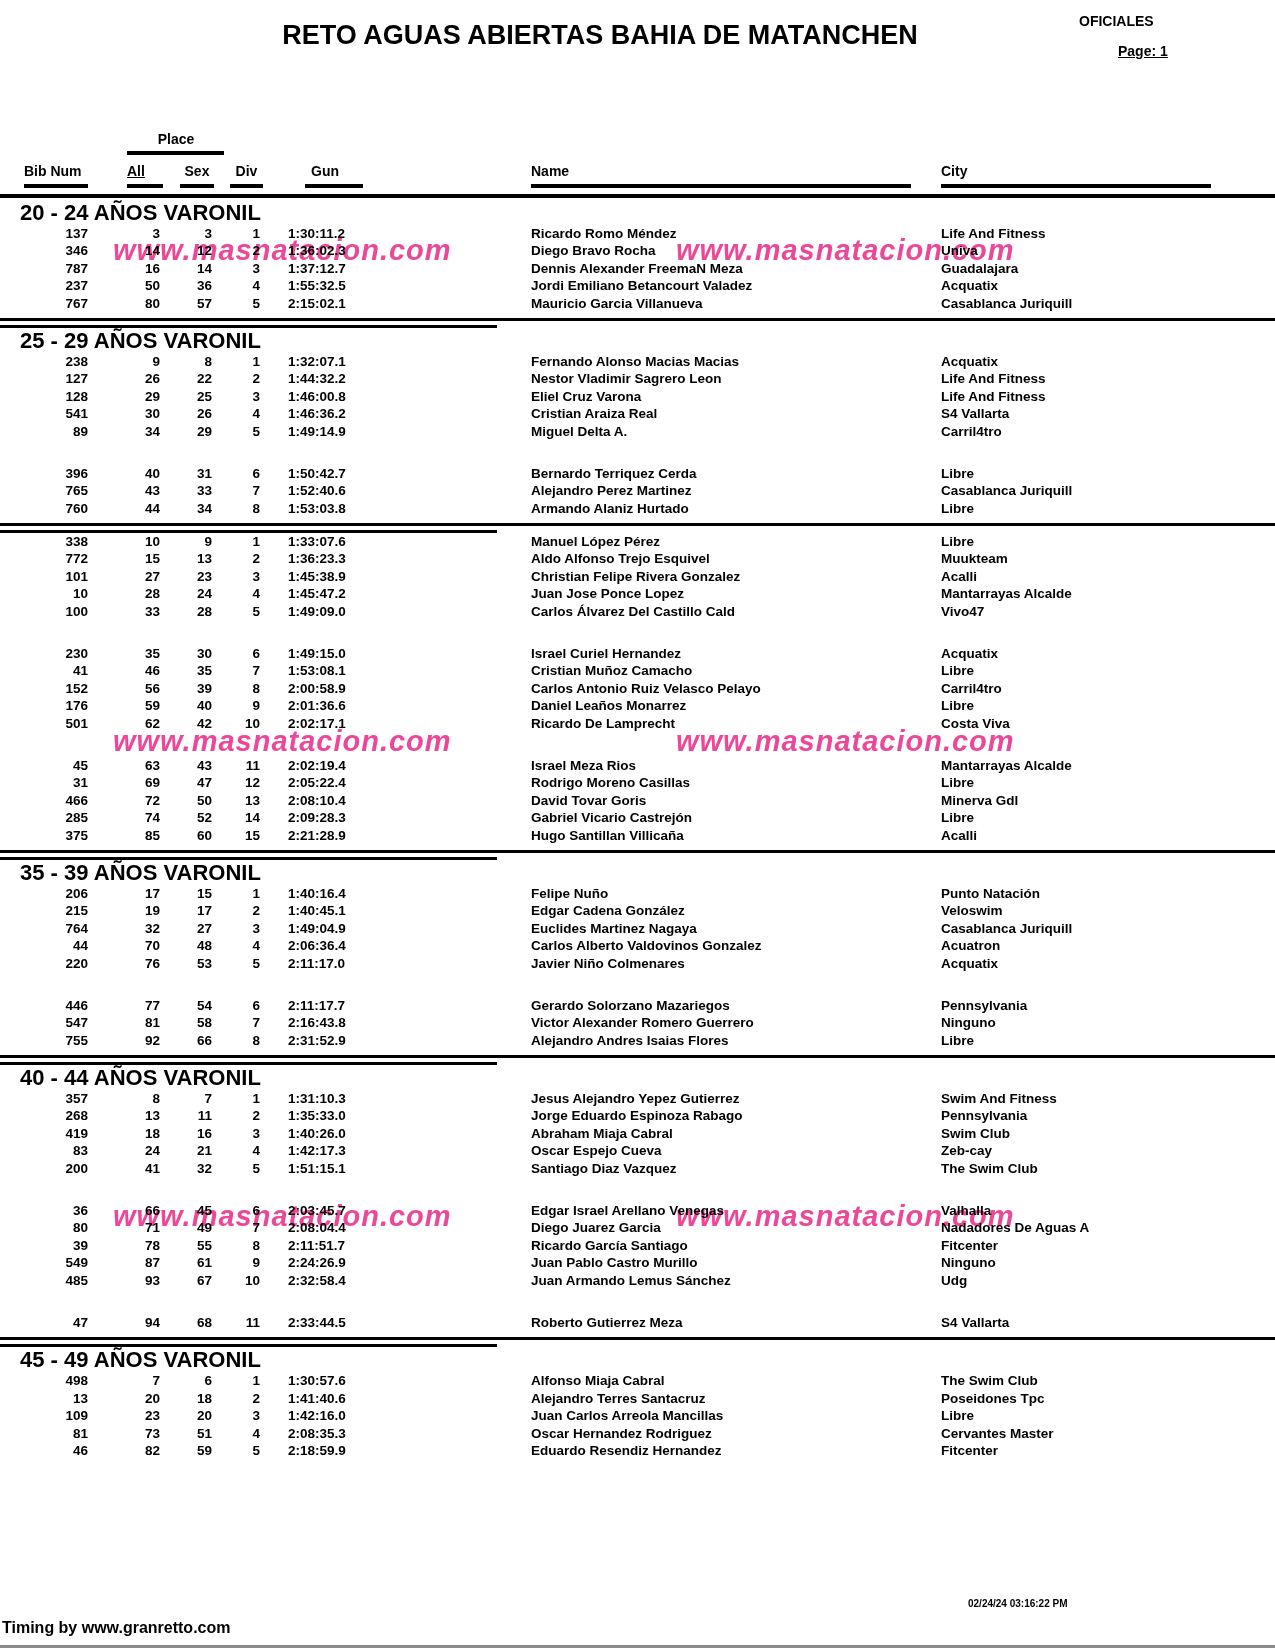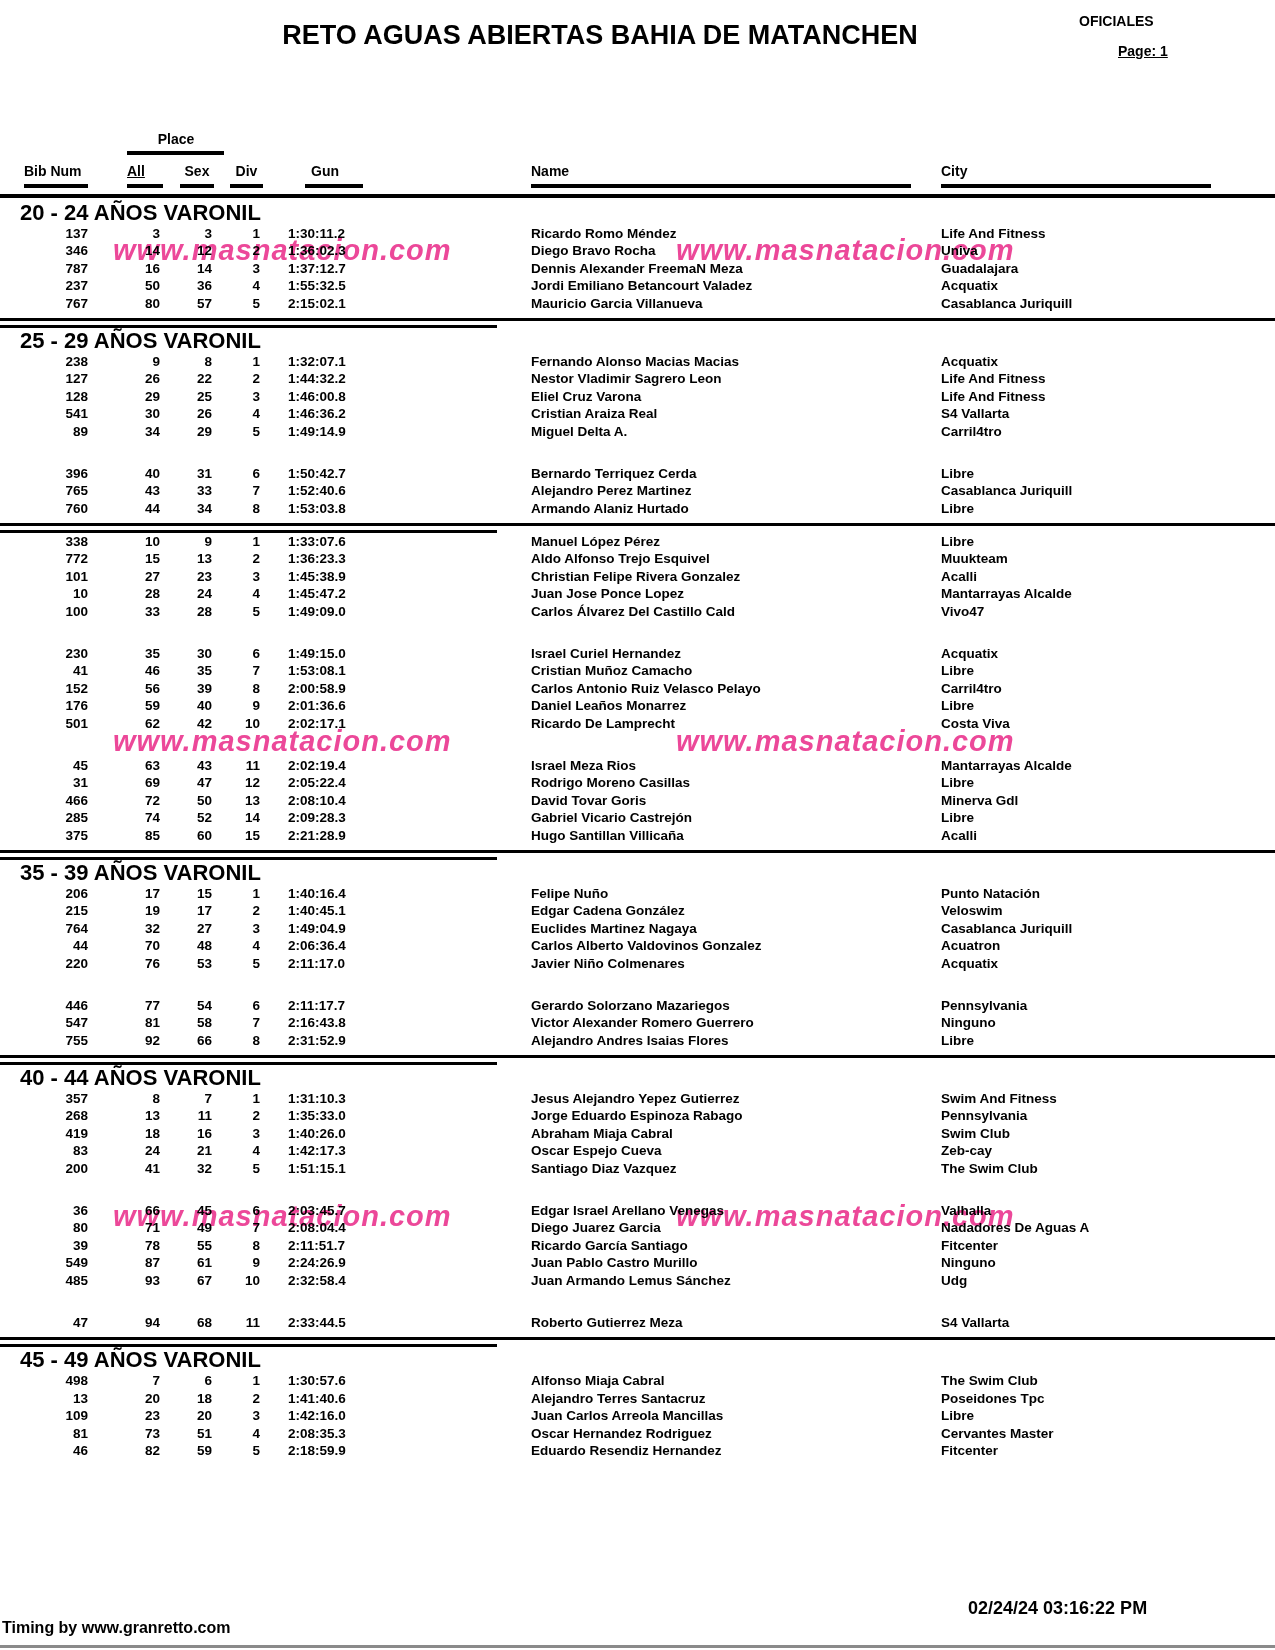--- a/index.html
+++ b/index.html
@@ -50,21 +50,21 @@
   .row{
     display:grid;
     grid-template-columns:66px 72px 52px 48px 271px 410px 300px;
     padding-left:22px;font-size:13.5px;line-height:17.4px;height:17.4px;
     white-space:nowrap;
   }
   .row.gap{margin-top:25px;}
   .c-bib,.c-all,.c-sex,.c-div{text-align:right;}
   .c-gun{padding-left:28px;}
   
-  .timestamp{position:absolute;top:1598px;left:968px;font-size:18px;z-index:1;}
+  .timestamp{position:absolute;top:1598px;left:968px;font-size:10px;z-index:1;}
   .timing{position:absolute;top:1619px;left:2px;font-size:16px;z-index:1;}
   .bottom-line{position:absolute;top:1645px;left:0;width:1275px;height:3px;background:#8a8a8a;z-index:1;}
 </style>
 </head>
 <body>
 
 <div class="wm b1 l">www.masnatacion.com</div>
 <div class="wm b1 r">www.masnatacion.com</div>
 <div class="wm b2 l">www.masnatacion.com</div>
 <div class="wm b2 r">www.masnatacion.com</div>

